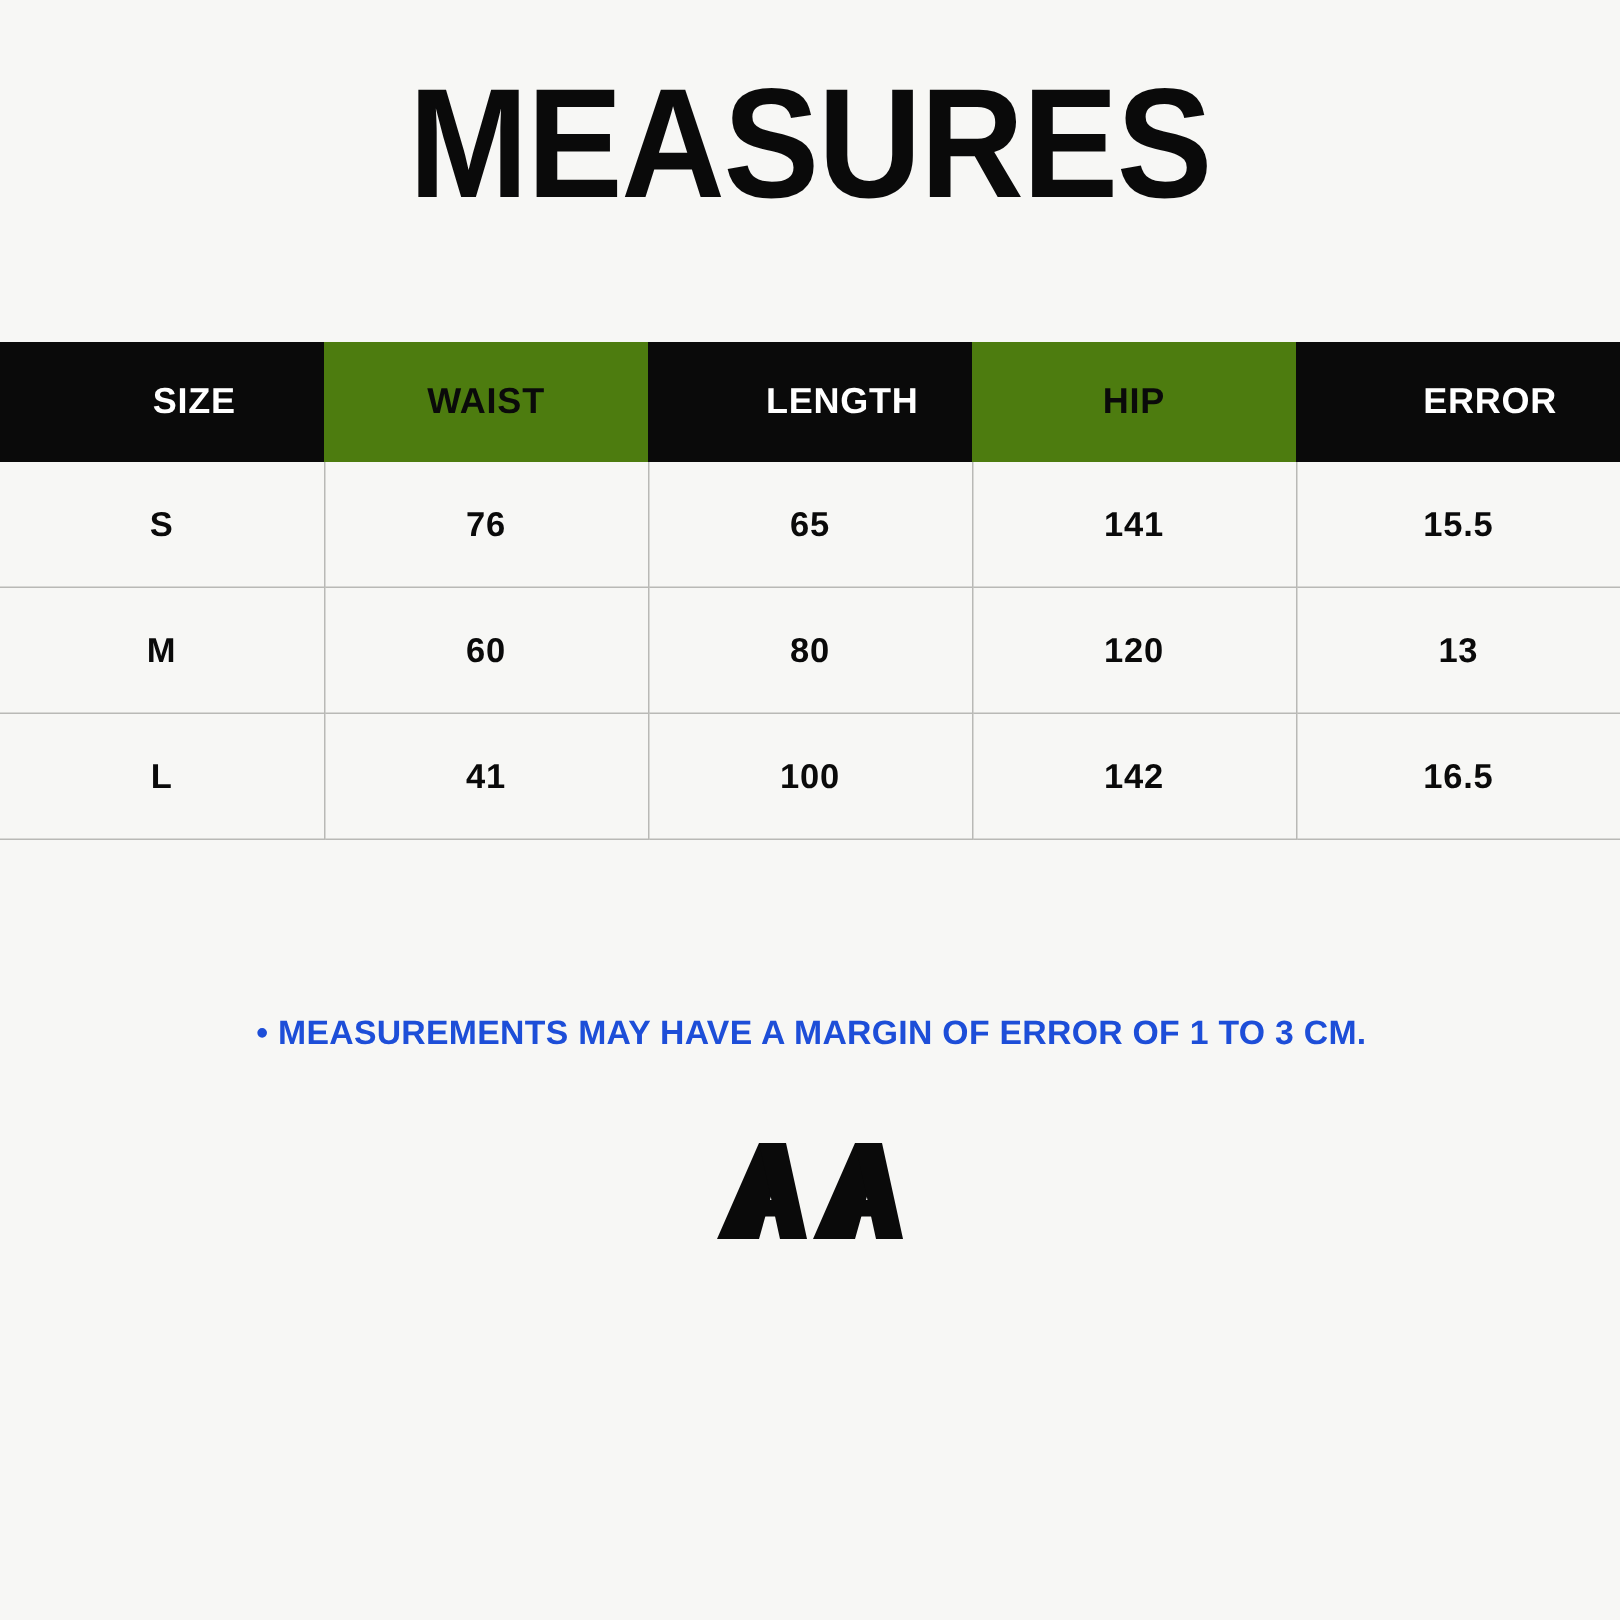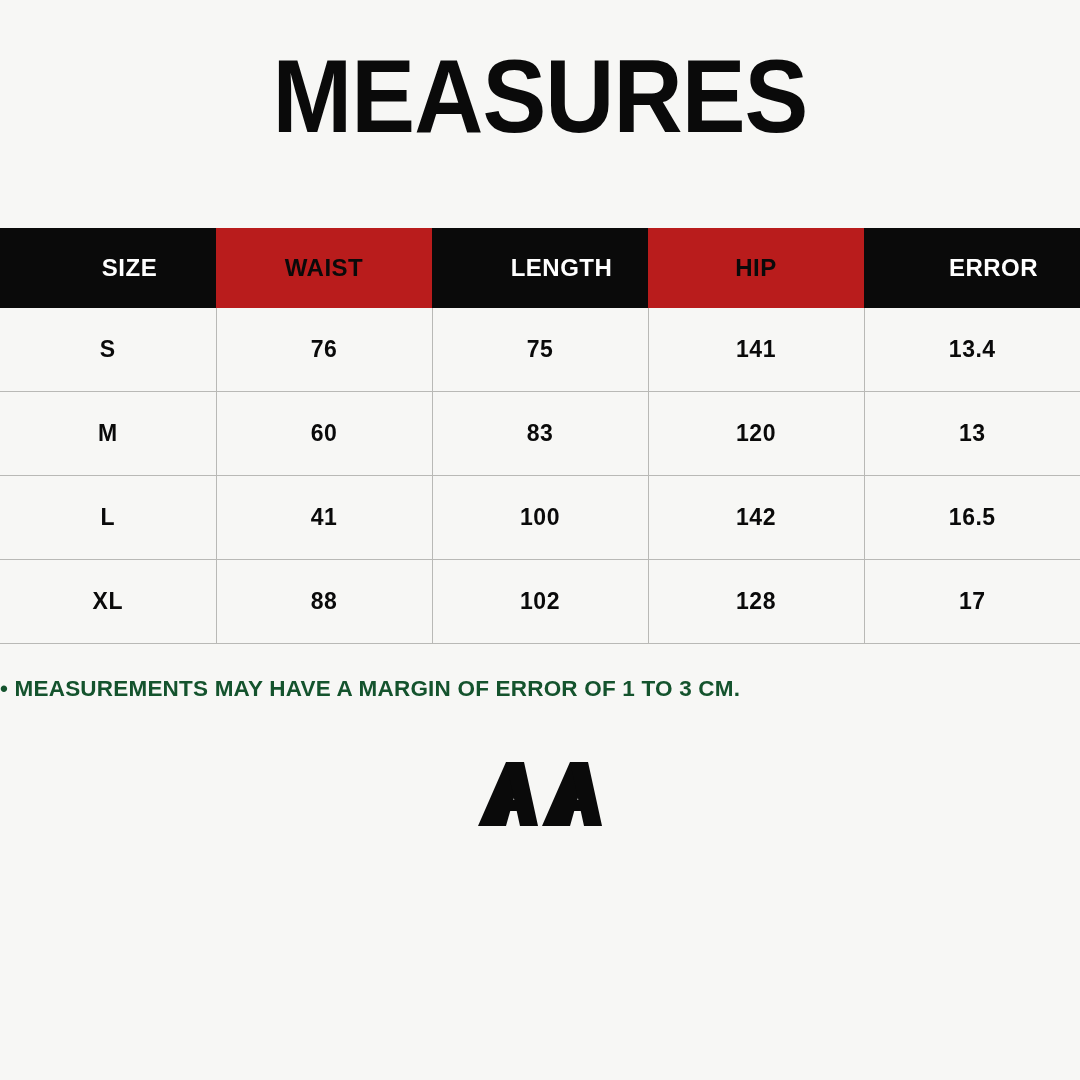--- a/index.html
+++ b/index.html
@@ -54,21 +54,21 @@
     height: 78px;
     vertical-align: middle;
     font-size: 24px;
   }
   .th-dark {
     background: #0a0a0a;
     color: #ffffff;
     padding-left: 44px;
   }
   .th-light {
-    background: #b91c1c;
+    background: #4d7c0f;
     color: #0a0a0a;
   }
   table.measures tbody td {
     height: 81px;
     vertical-align: middle;
     background: #f7f7f5;
     color: #0a0a0a;
     border-bottom: 1.5px solid #b9b9b6;
     border-right: 1.5px solid #b9b9b6;
   }
@@ -76,25 +76,25 @@
     border-right: none;
   }
   table.measures tbody tr:last-child td {
     border-bottom: 1.5px solid #b9b9b6;
   }
   .note {
     position: absolute;
     top: 676px;
     left: 0;
     width: 911px;
-    text-align: left;
+    text-align: right;
     font-size: 22.5px;
     font-weight: 700;
     letter-spacing: 0.2px;
-    color: #14532d;
+    color: #1d4ed8;
   }
   .logo-wrap {
     position: absolute;
     top: 760px;
     left: 0;
     width: 1080px;
     display: flex;
     justify-content: center;
   }
   .logo {
@@ -116,44 +116,37 @@
           <th class="th-light">WAIST</th>
           <th class="th-dark">LENGTH</th>
           <th class="th-light">HIP</th>
           <th class="th-dark">ERROR</th>
         </tr>
       </thead>
       <tbody>
         <tr>
           <td>S</td>
           <td>76</td>
-          <td>75</td>
+          <td>65</td>
           <td>141</td>
-          <td>13.4</td>
+          <td>15.5</td>
         </tr>
         <tr>
           <td>M</td>
           <td>60</td>
-          <td>83</td>
+          <td>80</td>
           <td>120</td>
           <td>13</td>
         </tr>
         <tr>
           <td>L</td>
           <td>41</td>
           <td>100</td>
           <td>142</td>
           <td>16.5</td>
-        </tr>
-        <tr>
-          <td>XL</td>
-          <td>88</td>
-          <td>102</td>
-          <td>128</td>
-          <td>17</td>
         </tr>
       </tbody>
     </table>
   </div>
 
   <div class="note">• MEASUREMENTS MAY HAVE A MARGIN OF ERROR OF 1 TO 3 CM.</div>
 
   <div class="logo-wrap">
     <svg class="logo" width="128" height="68" viewBox="0 0 128 68">
       <g fill="#0a0a0a">

